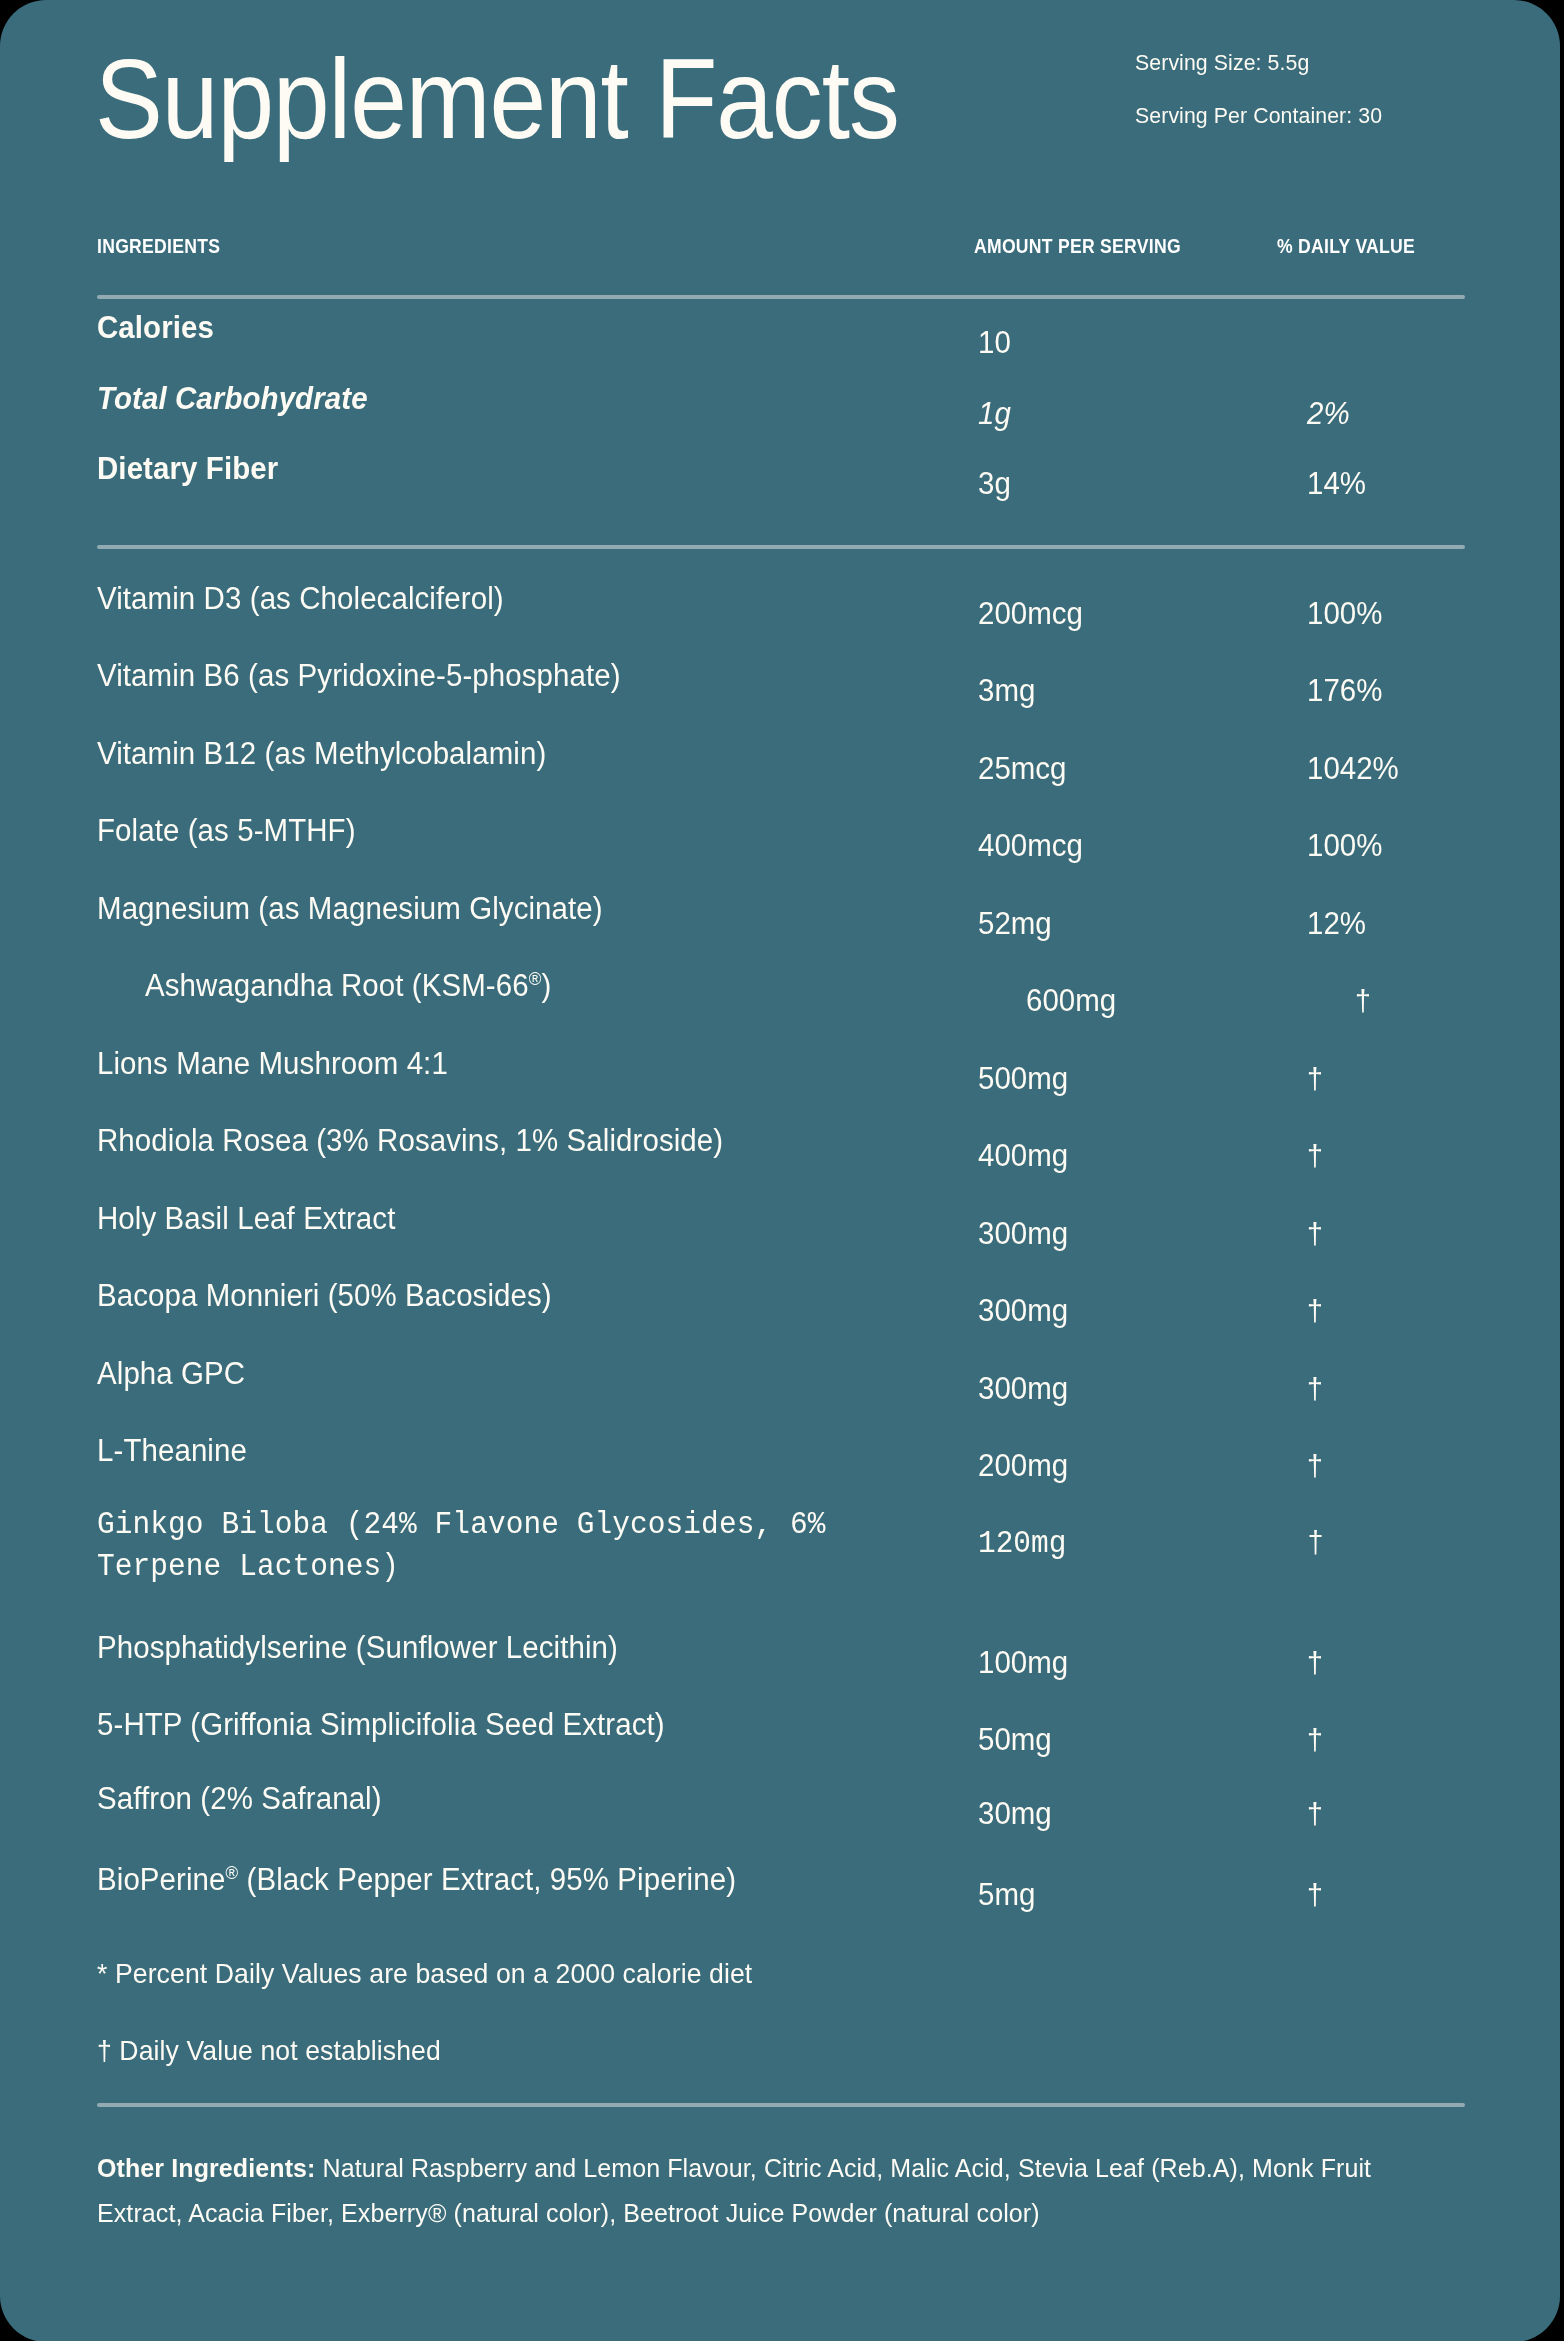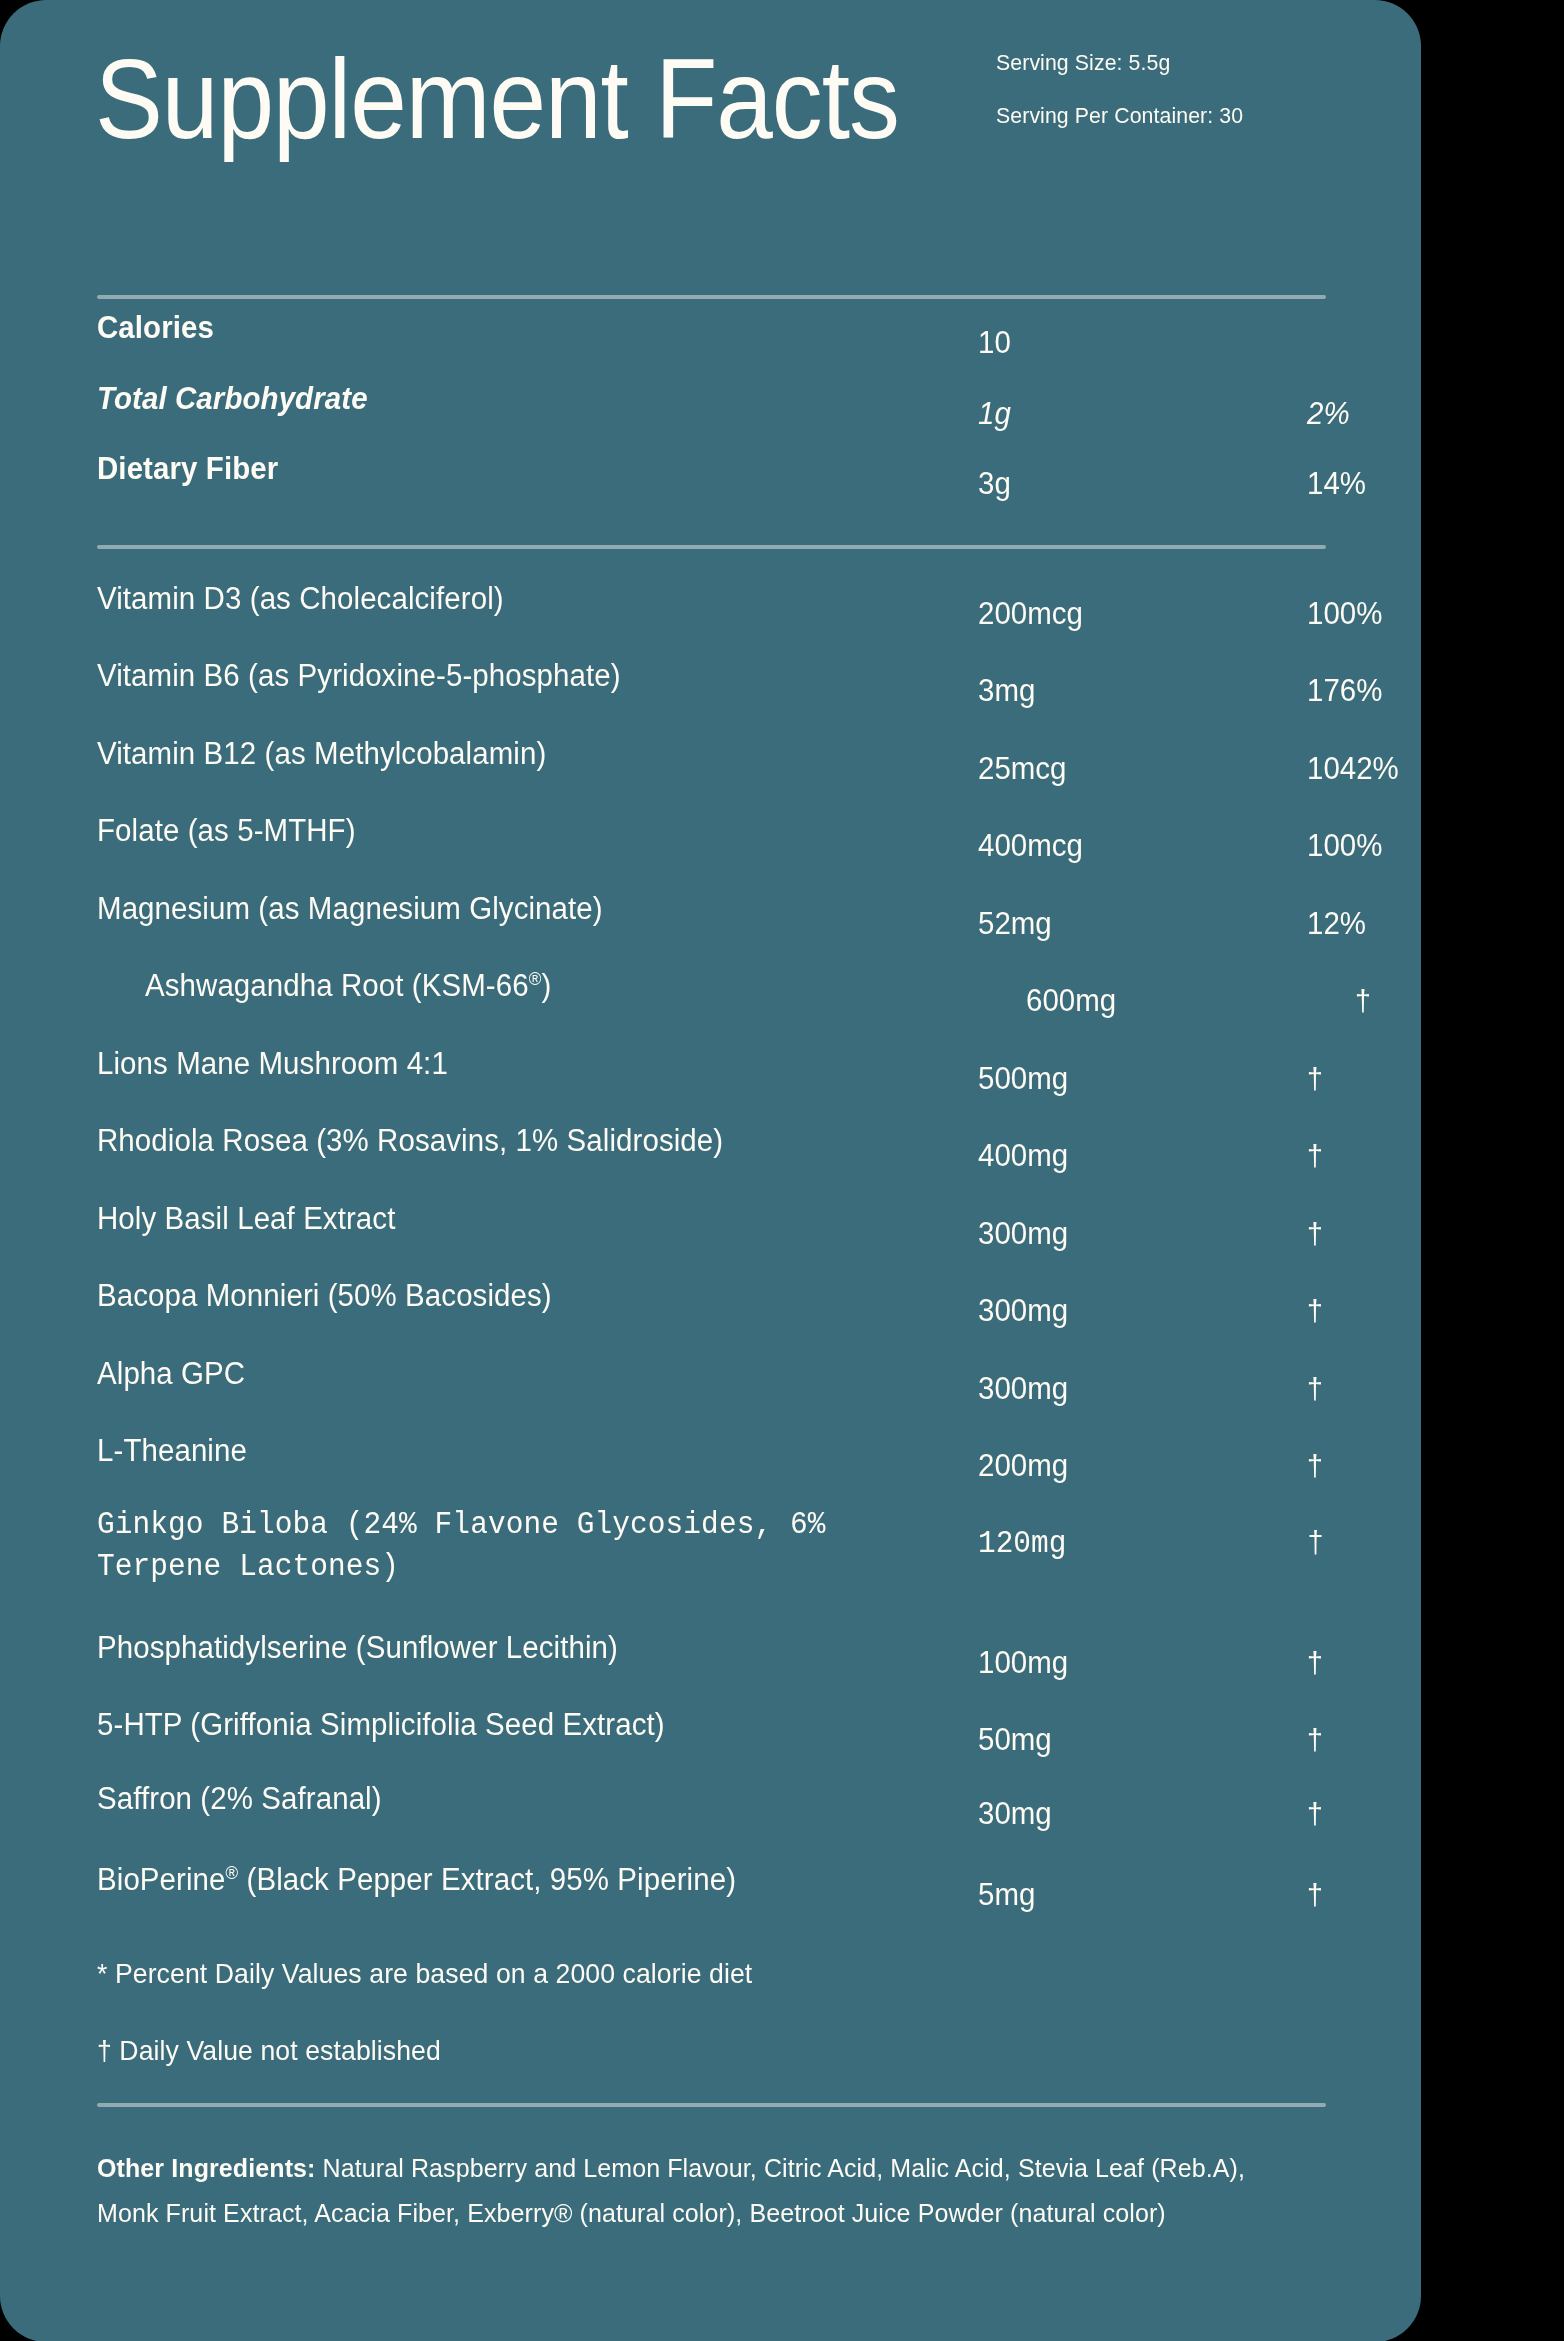--- a/index.html
+++ b/index.html
@@ -7,21 +7,21 @@
     margin: 0;
     padding: 0;
     background: #000000;
   }
   body {
     font-family: "Liberation Sans", "DejaVu Sans", sans-serif;
   }
 
   #label-panel {
     position: relative;
-    width: 1421px;
+    width: 1560px;
     height: 2342px;
     box-sizing: border-box;
     background: #3a6c7c;
     border-radius: 46px;
     overflow: hidden;
     color: #fdfbf3;
   }
 
   
   .header {
@@ -190,20 +190,25 @@
 
   <div class="header">
     <div class="title">Supplement Facts</div>
 
     <div class="serving-block">
       <div class="serving-line">Serving Size:  5.5g</div>
       <div class="serving-line">Serving Per Container:  30</div>
     </div>
   </div>
 
+  <div class="col-head-row">
+    <div class="col-head ch-ingredients">INGREDIENTS</div>
+    <div class="col-head ch-amount">AMOUNT PER SERVING</div>
+    <div class="col-head ch-dv">% DAILY VALUE</div>
+  </div>
 
   <div class="rule rule-top"></div>
   <div class="rule rule-mid"></div>
   <div class="rule rule-bottom"></div>
 
   <div class="rows">
       <div class="row macro" style="top: 309px;">
         <div class="r-name">Calories</div>
         <div class="r-amount">10</div>
       </div>

